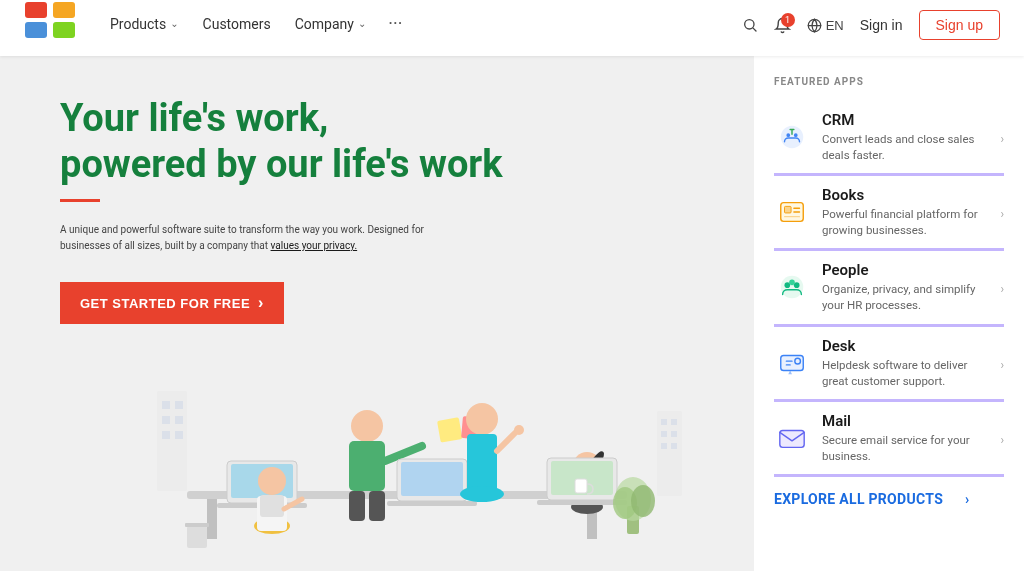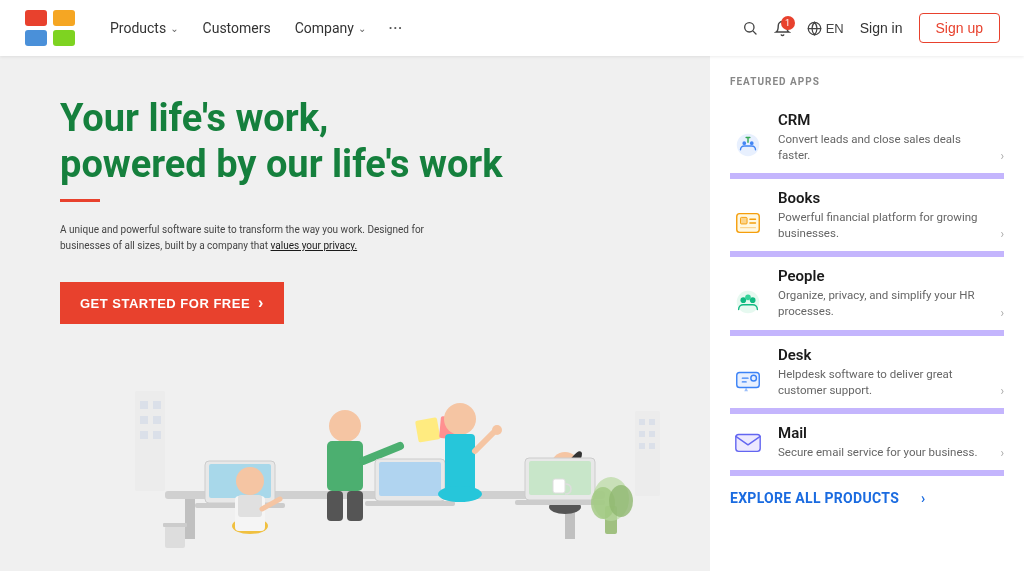--- a/index.html
+++ b/index.html
@@ -2,22 +2,22 @@
 <html><head>
   <meta charset="utf-8">
   <style>
     * { margin: 0; padding: 0; box-sizing: border-box; }
     body { font-family: -apple-system, BlinkMacSystemFont, 'Segoe UI', Roboto, sans-serif; background: #f5f5f5; width: 1024px; height: 571px; overflow: hidden; }
 
     
     .navbar {
       background: #fff;
       display: flex;
-      align-items: center;
-      padding: 8px 24px;
+      align-items: flex-end;
+      padding: 16px 24px;
       height: 56px;
       box-shadow: 0 1px 3px rgba(0,0,0,0.08);
       position: relative;
       z-index: 10;
     }
     .logo {
       display: flex;
       align-items: center;
       margin-right: 24px;
     }
@@ -172,39 +172,39 @@
     }
 
     
     .illustration svg {
       width: 100%;
       height: 100%;
     }
 
     
     .featured-panel {
-      width: 314px;
+      width: 270px;
       background: #fff;
       padding: 20px 20px 16px 20px;
       overflow-y: auto;
       flex-shrink: 0;
     }
     .featured-label {
       font-size: 10px;
       font-weight: 700;
       color: #888;
       letter-spacing: 1px;
       text-transform: uppercase;
       margin-bottom: 14px;
     }
     .app-item {
       display: flex;
-      align-items: flex-end;
+      align-items: center;
       padding: 10px 0;
-      border-bottom: 6px solid #c4b5fd;
+      border-bottom: 3px solid #c4b5fd;
       cursor: pointer;
       gap: 12px;
     }
     .app-item:last-of-type { border-bottom: none; }
     .app-icon {
       width: 36px;
       height: 36px;
       flex-shrink: 0;
       display: flex;
       align-items: center;

